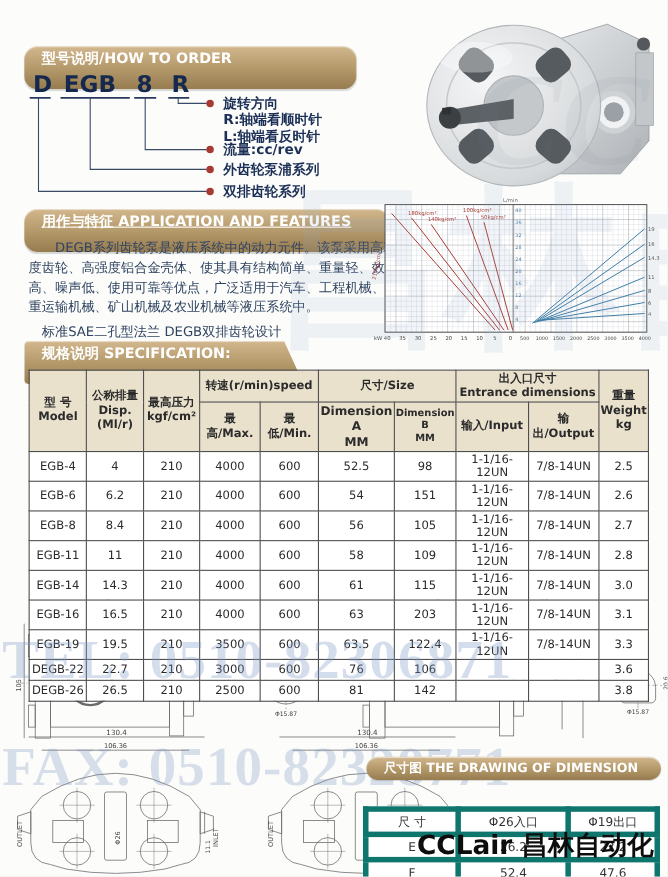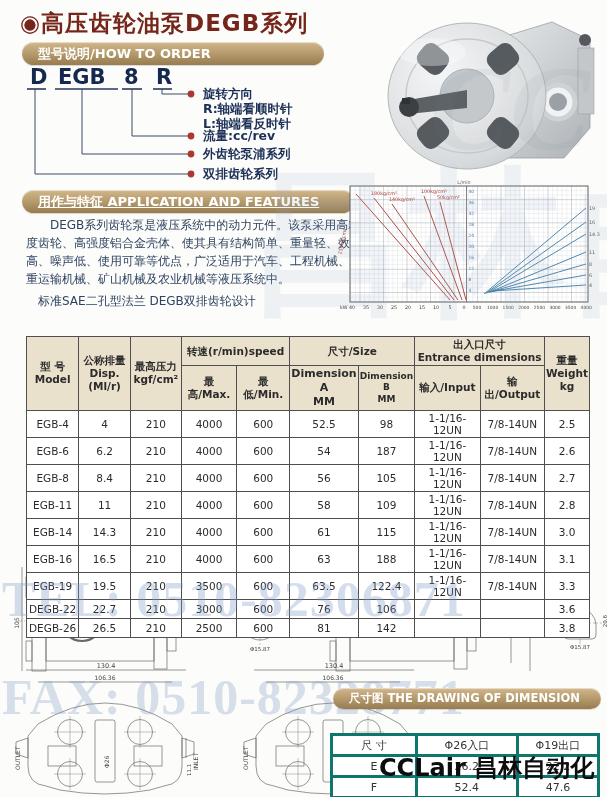--- a/index.html
+++ b/index.html
@@ -1,54 +1,53 @@
 <!DOCTYPE html>
 <html><head>
 <meta charset="utf-8">
 <style>
   html,body{margin:0;padding:0;}
   body{font-family:"DejaVu Sans","Liberation Sans",sans-serif;background:#e8e8e8;}
   .page{position:relative;width:607px;height:797px;background:#fcfcfa;overflow:hidden;margin:0 auto;}
   .title{position:absolute;left:20px;top:8px;font-size:23px;font-weight:bold;color:#76251a;letter-spacing:1px;}
-  .gold-banner{position:absolute;height:23px;line-height:23px;padding-left:16px;
+  .gold-banner{position:absolute;height:39px;line-height:23px;padding-left:16px;
     background:linear-gradient(180deg,#d2b78d 0%,#b59a6c 50%,#977c50 100%);
     color:#fff;font-weight:bold;font-size:13px;border-radius:12px;
     box-shadow:inset 0 1px 1px rgba(255,255,255,.55), 0 1px 1px rgba(0,0,0,.15);white-space:nowrap;}
   .gold-banner.angled{border-radius:4px 0 0 4px;clip-path:polygon(0 0,93% 0,100% 100%,0 100%);}
   .para{position:absolute;left:26px;top:216px;width:336px;font-size:12px;color:#2e4361;line-height:1.5;}
   .para p{margin:0 0 4px 0;}
   .para .p1{text-indent:2em;}
   .para .p2{text-indent:1em;}
   .spec-table{position:absolute;left:26px;top:336px;width:564px;border-collapse:collapse;font-size:10.5px;color:#2b2b2b;z-index:2;}
   .spec-table th,.spec-table td{border:1px solid #4f4f4f;text-align:center;padding:1px 1px;}
   .spec-table th{background:#eae1cd;font-weight:bold;white-space:pre-line;line-height:1.25;}
   .spec-table td{background:#ffffff;height:16px;}
   .dim-table{position:absolute;left:330px;top:733px;width:270px;border-collapse:collapse;font-size:11px;color:#333;z-index:3;background:#fff;}
-  .dim-table th,.dim-table td{border:3px solid #0f766e;text-align:center;height:16px;font-weight:normal;}
+  .dim-table th,.dim-table td{border:5px solid #0f766e;text-align:center;height:16px;font-weight:normal;}
   .footer-logo{position:absolute;left:334px;top:752px;font-size:24px;font-weight:bold;color:#0d0d0d;z-index:7;white-space:nowrap;margin-left:45px;}
   .wm{position:absolute;pointer-events:none;white-space:nowrap;z-index:4;font-family:"Liberation Serif","DejaVu Serif",serif;font-weight:bold;}
   .wm-tel{left:2px;top:570px;font-size:50px;color:rgba(125,152,196,0.33);letter-spacing:1px;}
   .wm-fax{left:2px;top:668px;font-size:50px;color:rgba(125,152,196,0.30);letter-spacing:1px;}
   .wm-cn{left:248px;top:138px;font-size:158px;color:rgba(148,168,200,0.13);width:359px;overflow:hidden;}
   .wm-en{left:430px;top:40px;font-size:120px;font-style:italic;color:rgba(120,128,140,0.08);}
   svg{position:absolute;}
   svg text{font-family:"DejaVu Sans","Liberation Sans",sans-serif;}
   .draw text{fill:#444;}
 </style>
 </head>
 <body>
 
 <div class="page">
 
   <div class="wm wm-cn">昌林自动化</div>
   <div class="wm wm-en">CC</div>
   <div class="wm wm-tel">TEL: 0510-82306871</div>
   <div class="wm wm-fax">FAX: 0510-82328771</div>
 
-  <div class="title">◉高压齿轮油泵DEGB系列</div>
 
   <div class="gold-banner" style="left:22px;top:42px;width:286px;">型号说明/HOW TO ORDER</div>
 
   <svg style="left:22px;top:66px;" width="348" height="122" viewBox="0 0 348 122">
     <g fill="#15294e" font-weight="bold">
       <text x="8" y="18" font-size="21">D</text>
       <text x="36" y="18" font-size="21">EGB</text>
       <text x="102" y="18" font-size="21">8</text>
       <text x="134" y="18" font-size="21">R</text>
     </g>
@@ -79,20 +78,21 @@
       <text x="181" y="112">双排齿轮系列</text>
     </g>
   </svg>
 
   <div class="gold-banner" style="left:22px;top:190px;width:316px;text-decoration:underline;">用作与特征 APPLICATION AND FEATURES</div>
   <div class="para">
     <p class="p1">DEGB系列齿轮泵是液压系统中的动力元件。该泵采用高精度齿轮、高强度铝合金壳体、使其具有结构简单、重量轻、效率高、噪声低、使用可靠等优点，广泛适用于汽车、工程机械、起重运输机械、矿山机械及农业机械等液压系统中。</p>
     <p class="p2">标准SAE二孔型法兰  DEGB双排齿轮设计</p>
   </div>
 
+  <div class="gold-banner angled" style="left:22px;top:310px;width:238px;">规格说明  SPECIFICATION:</div>
 
   <svg style="left:372px;top:6px;" width="230" height="168" viewBox="0 0 230 168">
     <defs>
       <linearGradient id="bodyG" x1="0" y1="0" x2="1" y2="1">
         <stop offset="0" stop-color="#eceeef"></stop>
           <stop offset="0.5" stop-color="#cdd0d3"></stop>
           <stop offset="1" stop-color="#aeb2b6"></stop>
       </linearGradient>
       <radialGradient id="flgG" cx="0.35" cy="0.35" r="0.9">
         <stop offset="0" stop-color="#f4f5f6"></stop>
@@ -249,21 +249,21 @@
           <td>7/8-14UN</td>
           <td>2.5</td>
         </tr>
         <tr>
           <td>EGB-6</td>
           <td>6.2</td>
           <td>210</td>
           <td>4000</td>
           <td>600</td>
           <td>54</td>
-          <td>187</td>
+          <td>151</td>
           <td>1-1/16-12UN</td>
           <td>7/8-14UN</td>
           <td>2.6</td>
         </tr>
         <tr>
           <td>EGB-8</td>
           <td>8.4</td>
           <td>210</td>
           <td>4000</td>
           <td>600</td>
@@ -297,21 +297,21 @@
           <td>7/8-14UN</td>
           <td>3.0</td>
         </tr>
         <tr>
           <td>EGB-16</td>
           <td>16.5</td>
           <td>210</td>
           <td>4000</td>
           <td>600</td>
           <td>63</td>
-          <td>188</td>
+          <td>203</td>
           <td>1-1/16-12UN</td>
           <td>7/8-14UN</td>
           <td>3.1</td>
         </tr>
         <tr>
           <td>EGB-19</td>
           <td>19.5</td>
           <td>210</td>
           <td>3500</td>
           <td>600</td>

